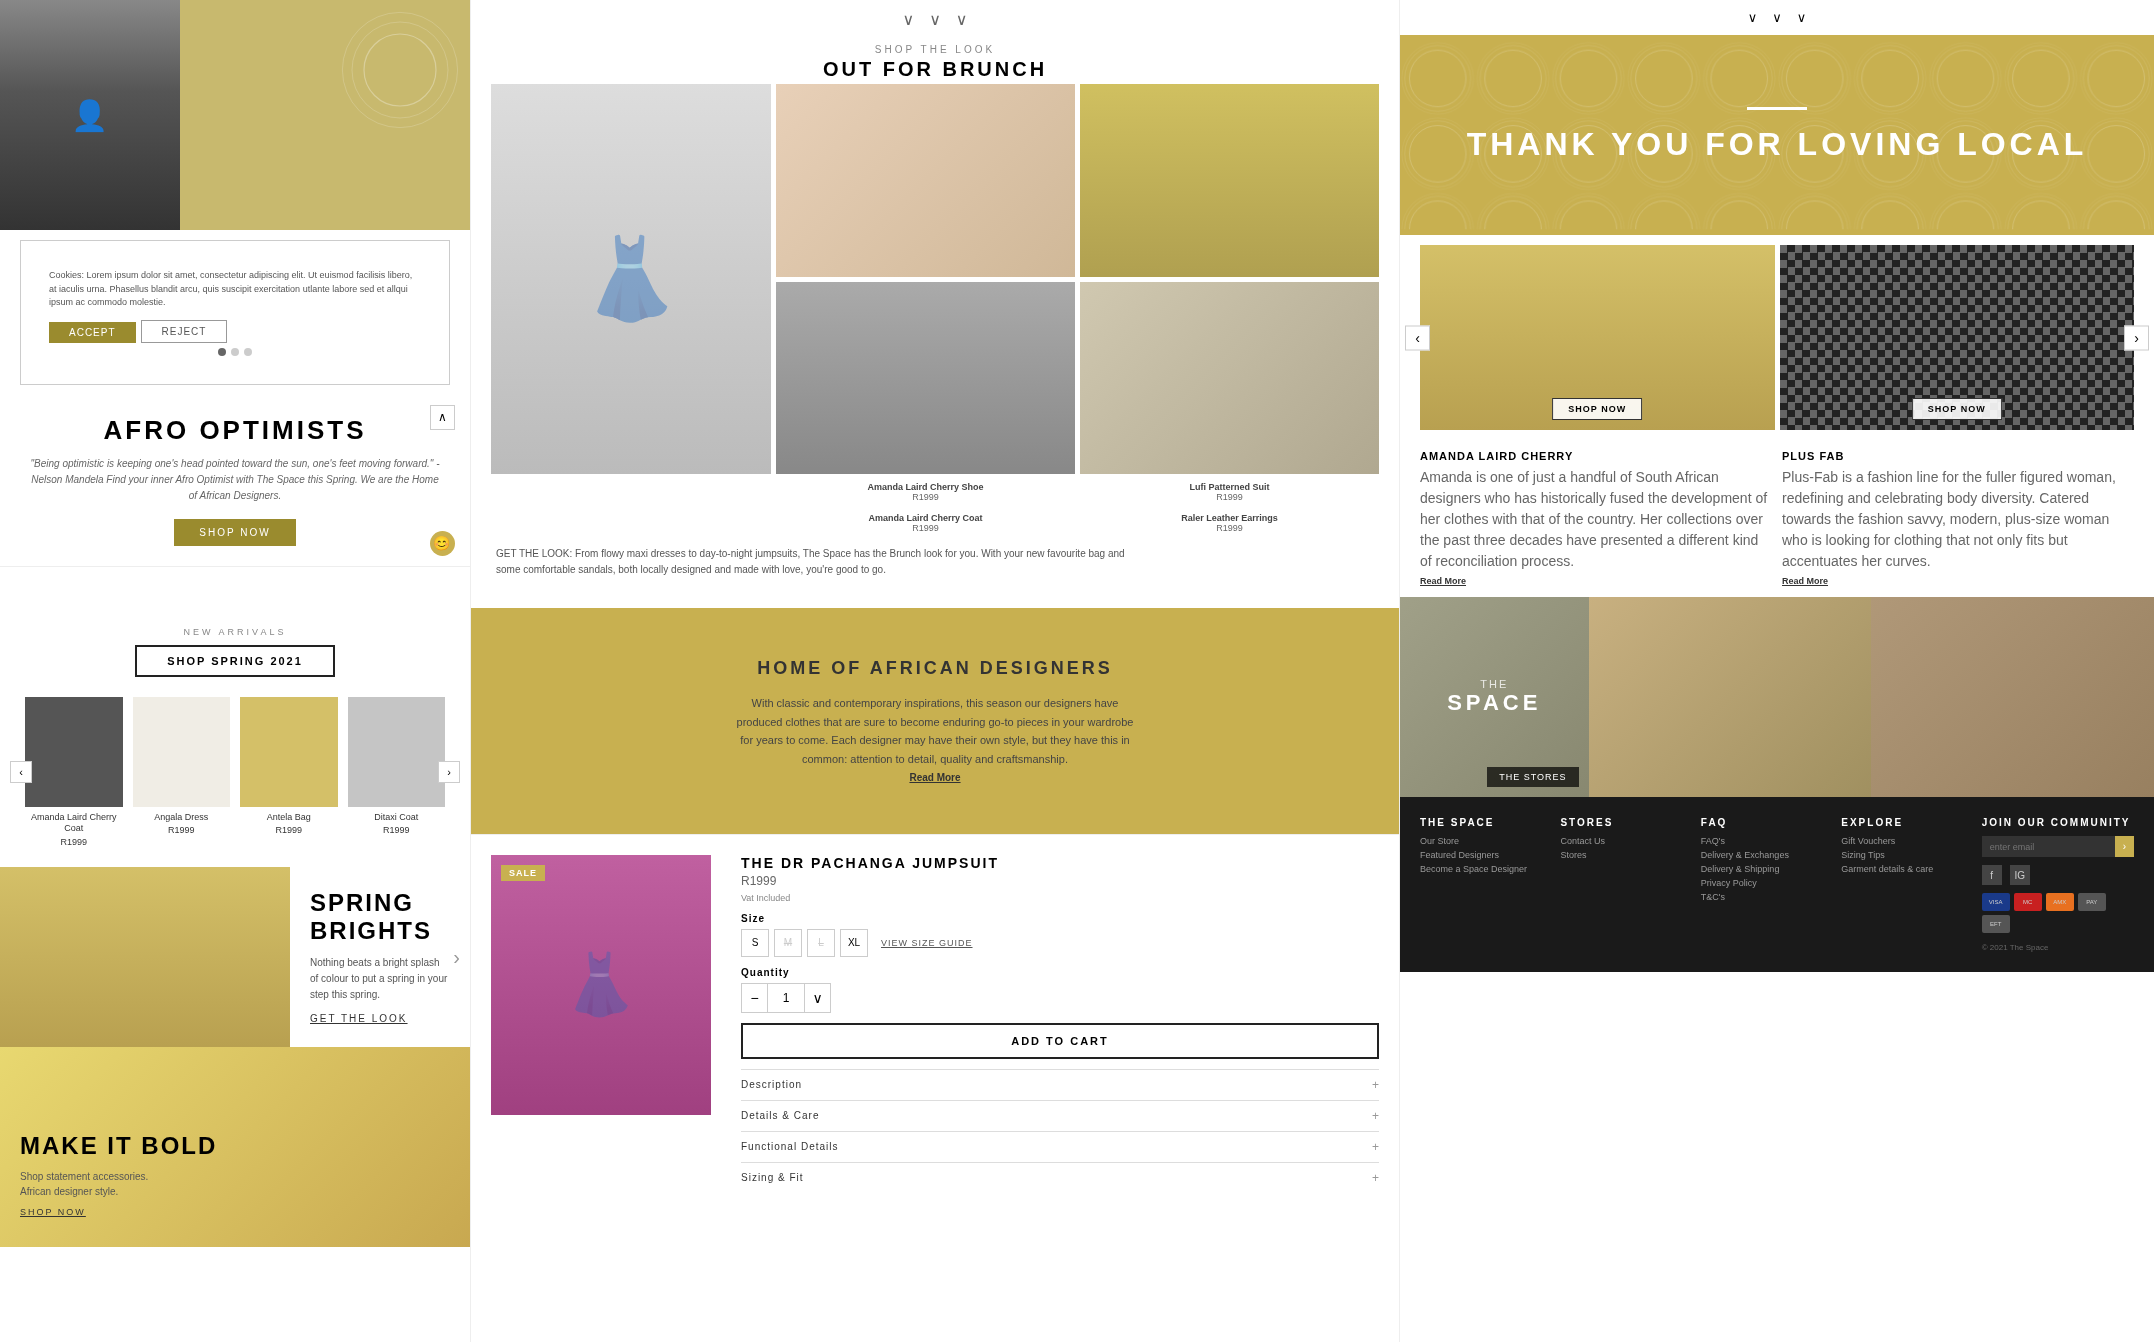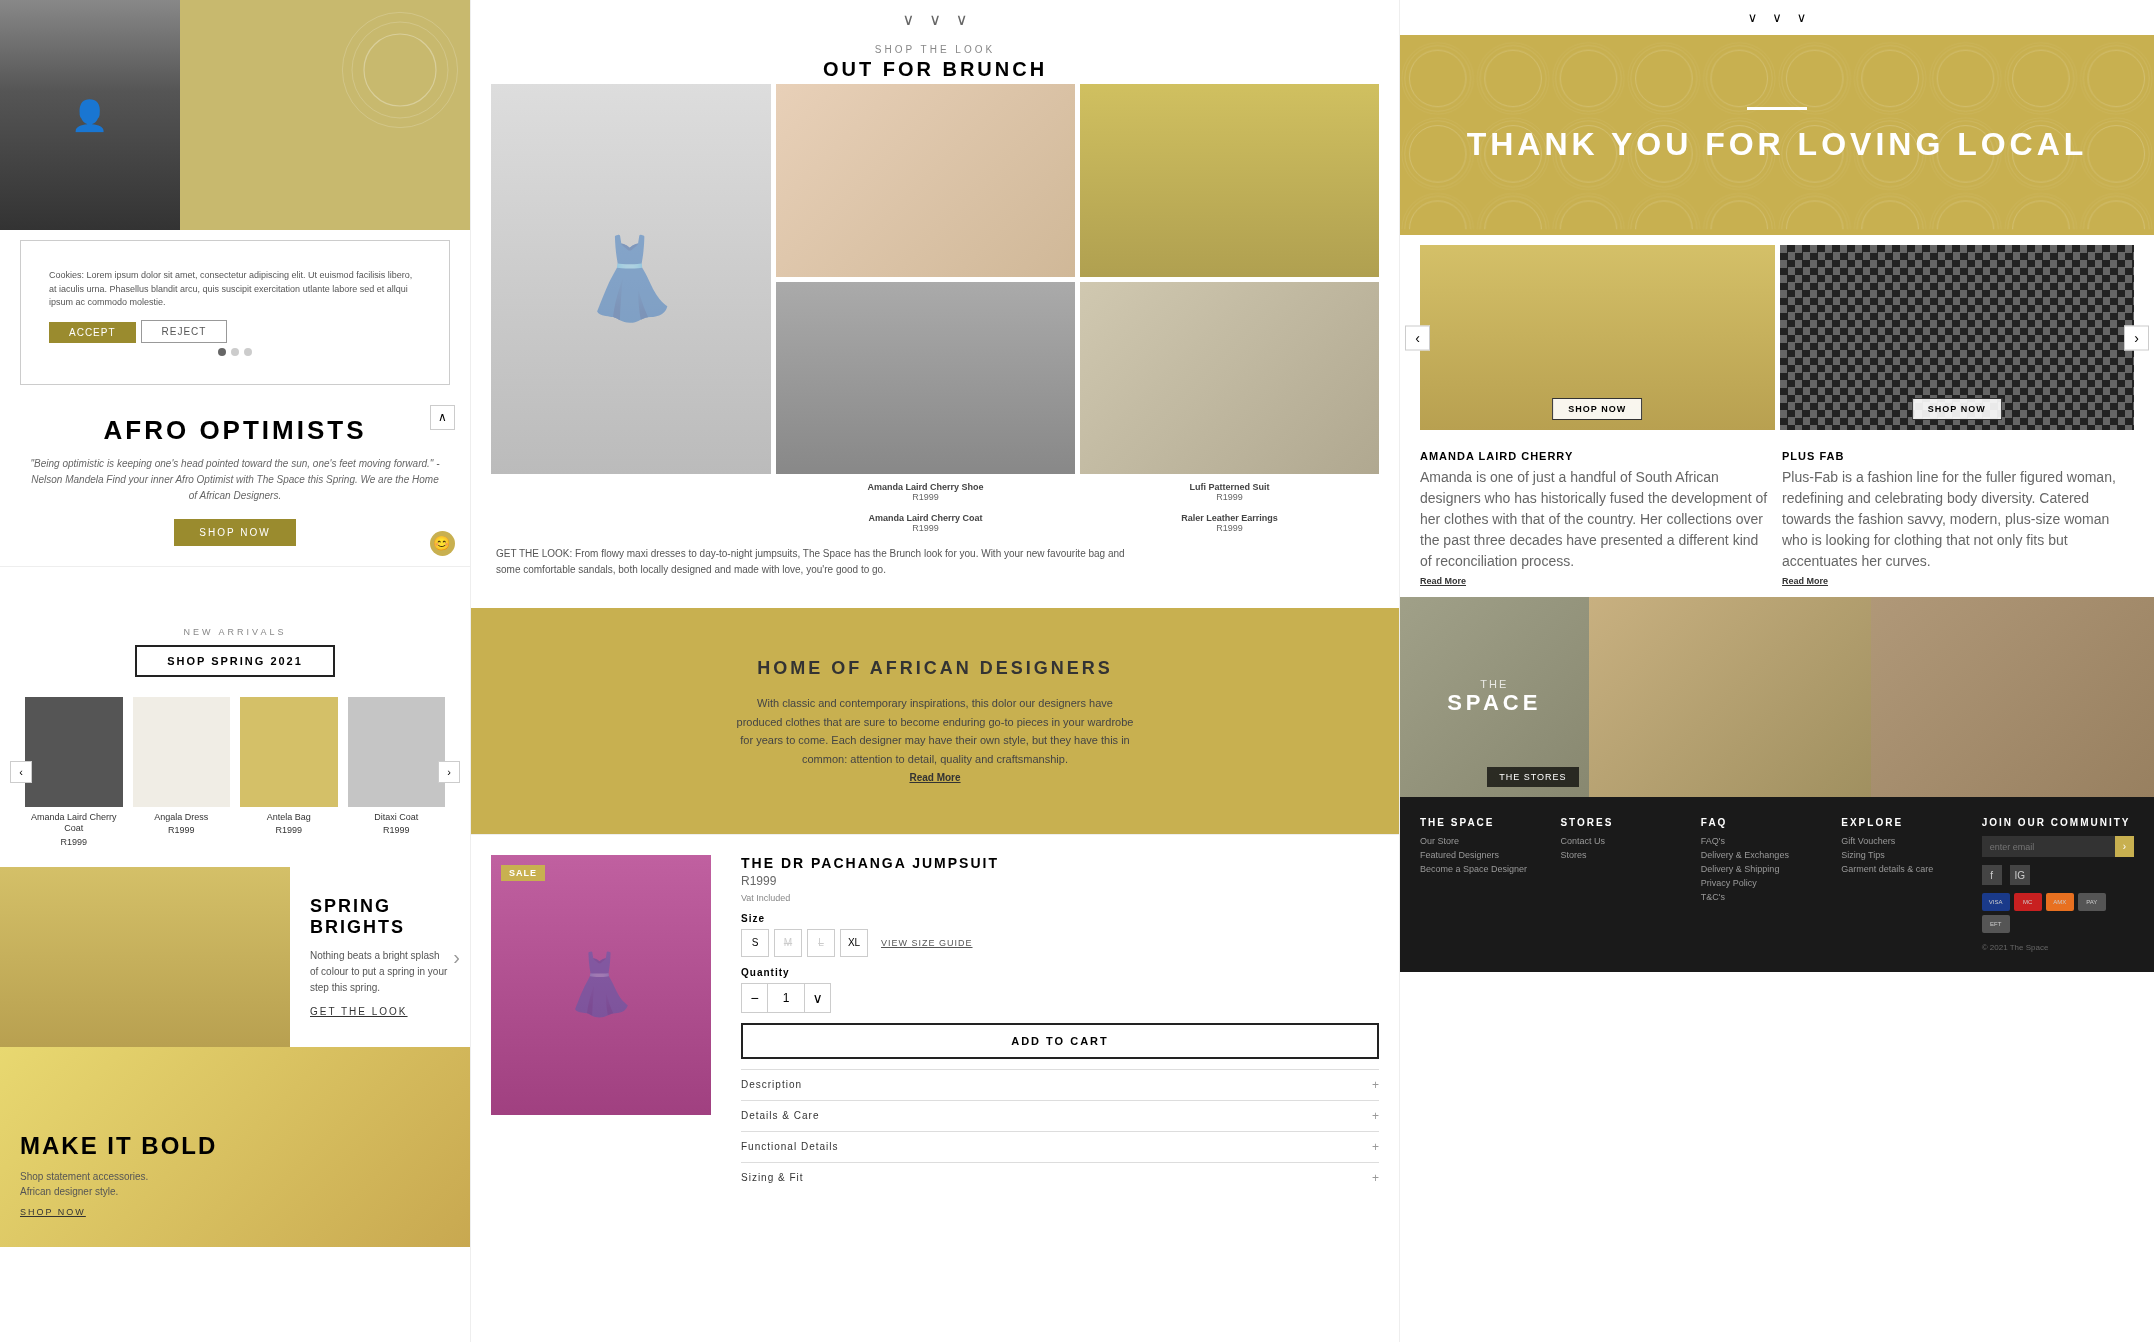--- a/index.html
+++ b/index.html
@@ -49,21 +49,21 @@
     .product-img.grey { background: #c5c5c5; }
     .product-name { font-size: 9px; color: #333; line-height: 1.3; }
     .product-price { font-size: 9px; color: #333; margin-top: 2px; }
     .carousel-arrow { position: absolute; top: 50%; transform: translateY(-50%); background: #fff; border: 1px solid #ccc; width: 22px; height: 22px; cursor: pointer; display: flex; align-items: center; justify-content: center; font-size: 11px; z-index: 2; }
     .carousel-arrow.left { left: -10px; }
     .carousel-arrow.right { right: -10px; }
 
     .spring-brights { display: flex; height: 180px; margin-top: 0; }
     .spring-img { width: 290px; height: 180px; background: linear-gradient(135deg, #c8b050 0%, #e8d070 100%); overflow: hidden; }
     .spring-text { flex: 1; padding: 30px 20px; display: flex; flex-direction: column; justify-content: center; }
-    .spring-title { font-size: 18px; font-weight: 900; letter-spacing: 2px; margin-bottom: 10px; }
+    .spring-title { font-size: 24px; font-weight: 900; letter-spacing: 2px; margin-bottom: 10px; }
     .spring-desc { font-size: 10px; color: #555; line-height: 1.6; margin-bottom: 10px; }
     .spring-link { font-size: 10px; letter-spacing: 2px; text-decoration: underline; color: #333; cursor: pointer; }
 
     .make-bold { position: relative; height: 200px; background: #f5f5f0; overflow: hidden; }
     .make-bold-overlay { position: absolute; left: 20px; bottom: 30px; }
     .make-bold-title { font-size: 24px; font-weight: 900; letter-spacing: 2px; line-height: 1.2; }
     .make-bold-desc { font-size: 10px; color: #555; margin-top: 8px; max-width: 160px; line-height: 1.5; }
     .make-bold-link { font-size: 9px; letter-spacing: 2px; text-decoration: underline; color: #333; margin-top: 8px; display: block; cursor: pointer; }
 
     
@@ -334,21 +334,21 @@
           </div>
         </div>
       </div>
 
       <p class="stl-description">GET THE LOOK: From flowy maxi dresses to day-to-night jumpsuits, The Space has the Brunch look for you. With your new favourite bag and some comfortable sandals, both locally designed and made with love, you're good to go.</p>
     </div>
 
     <div class="yellow-banner">
       <div>
         <div class="yellow-banner-title">HOME OF AFRICAN DESIGNERS</div>
-        <p class="yellow-banner-desc">With classic and contemporary inspirations, this dolor our designers have produced clothes that are sure to become enduring go-to pieces in your wardrobe for years to come. Each designer may have their own style, but they have this in common: attention to detail, quality and craftsmanship.</p>
+        <p class="yellow-banner-desc">With classic and contemporary inspirations, this season our designers have produced clothes that are sure to become enduring go-to pieces in your wardrobe for years to come. Each designer may have their own style, but they have this in common: attention to detail, quality and craftsmanship.</p>
         <a class="yellow-banner-link">Read More</a>
       </div>
     </div>
 
     <div class="product-detail">
       <div class="product-detail-img">
         <div class="sale-badge">SALE</div>
         <div style="width:100%;height:100%;background:linear-gradient(180deg,#c060a0 0%,#a04080 100%);display:flex;align-items:center;justify-content:center;">
           <span style="font-size:60px;opacity:0.3;">👗</span>
         </div>

